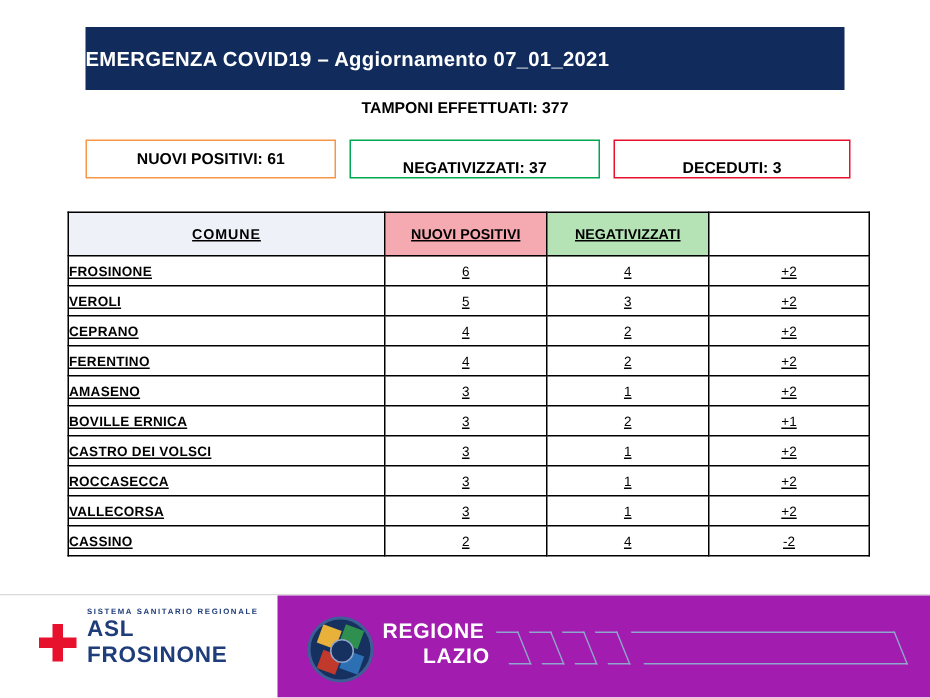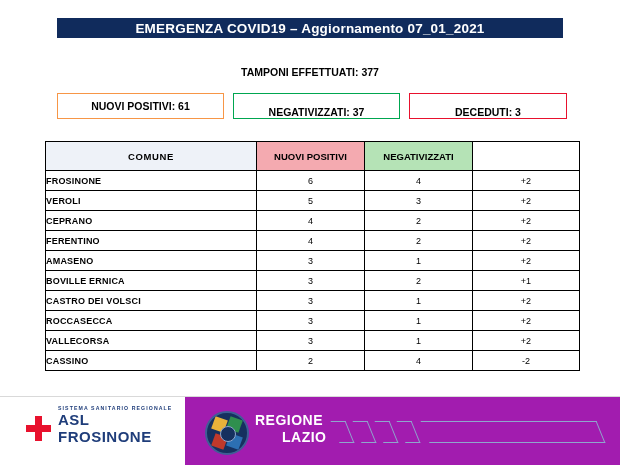--- a/index.html
+++ b/index.html
@@ -14,25 +14,24 @@
     overflow: hidden;
     position: relative;
   }
 
   
   .header-banner {
     position: absolute;
     left: 57px;
     top: 18px;
     width: 506px;
-    height: 20px;
+    height: 42px;
     background: #102b5c;
     display: flex;
     align-items: center;
-    justify-content: center;
   }
   .header-banner .title {
     color: #ffffff;
     font-size: 13.5px;
     font-weight: bold;
     letter-spacing: 0.2px;
     white-space: nowrap;
   }
 
   
@@ -93,20 +92,21 @@
   .table-wrap {
     position: absolute;
     left: 45px;
     top: 141px;
     width: 530px;
   }
   table.data {
     border-collapse: collapse;
     width: 530px;
     table-layout: fixed;
+    text-decoration: underline;
   }
   table.data th, table.data td {
     border: 1px solid #000000;
     font-size: 9px;
     color: #000000;
     height: 19px;
     padding: 0;
   }
   table.data thead th {
     font-weight: bold;

